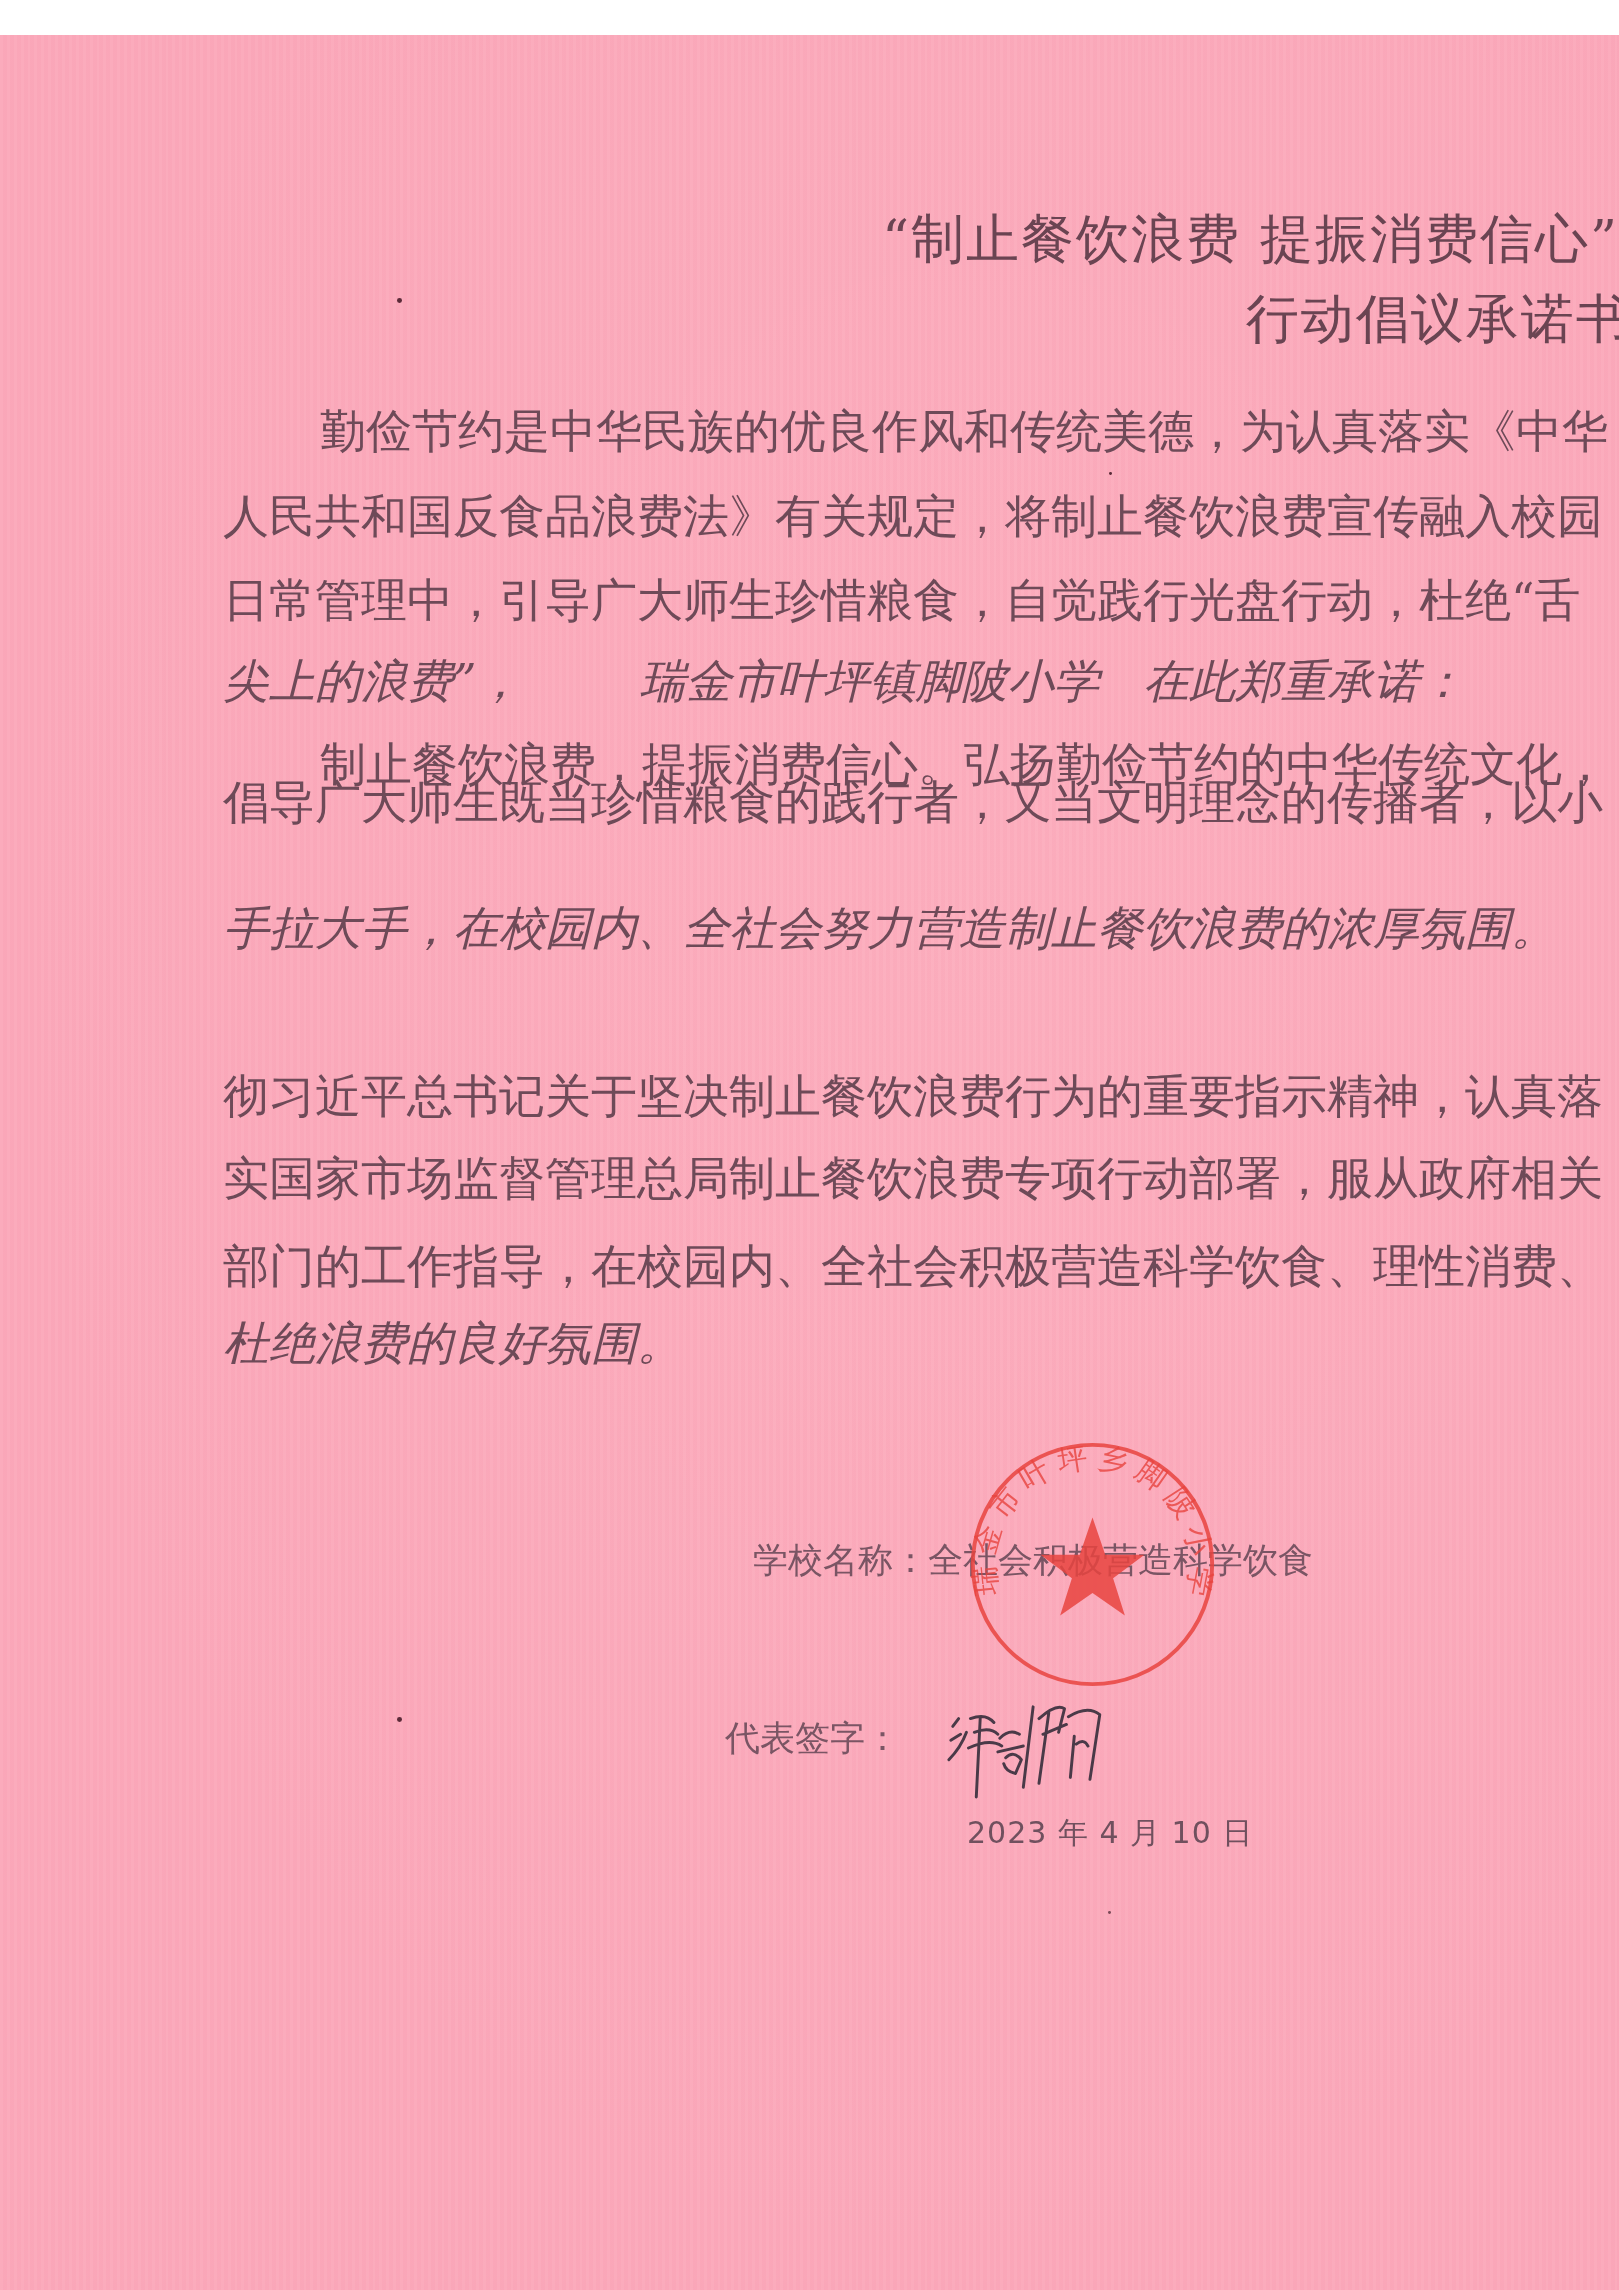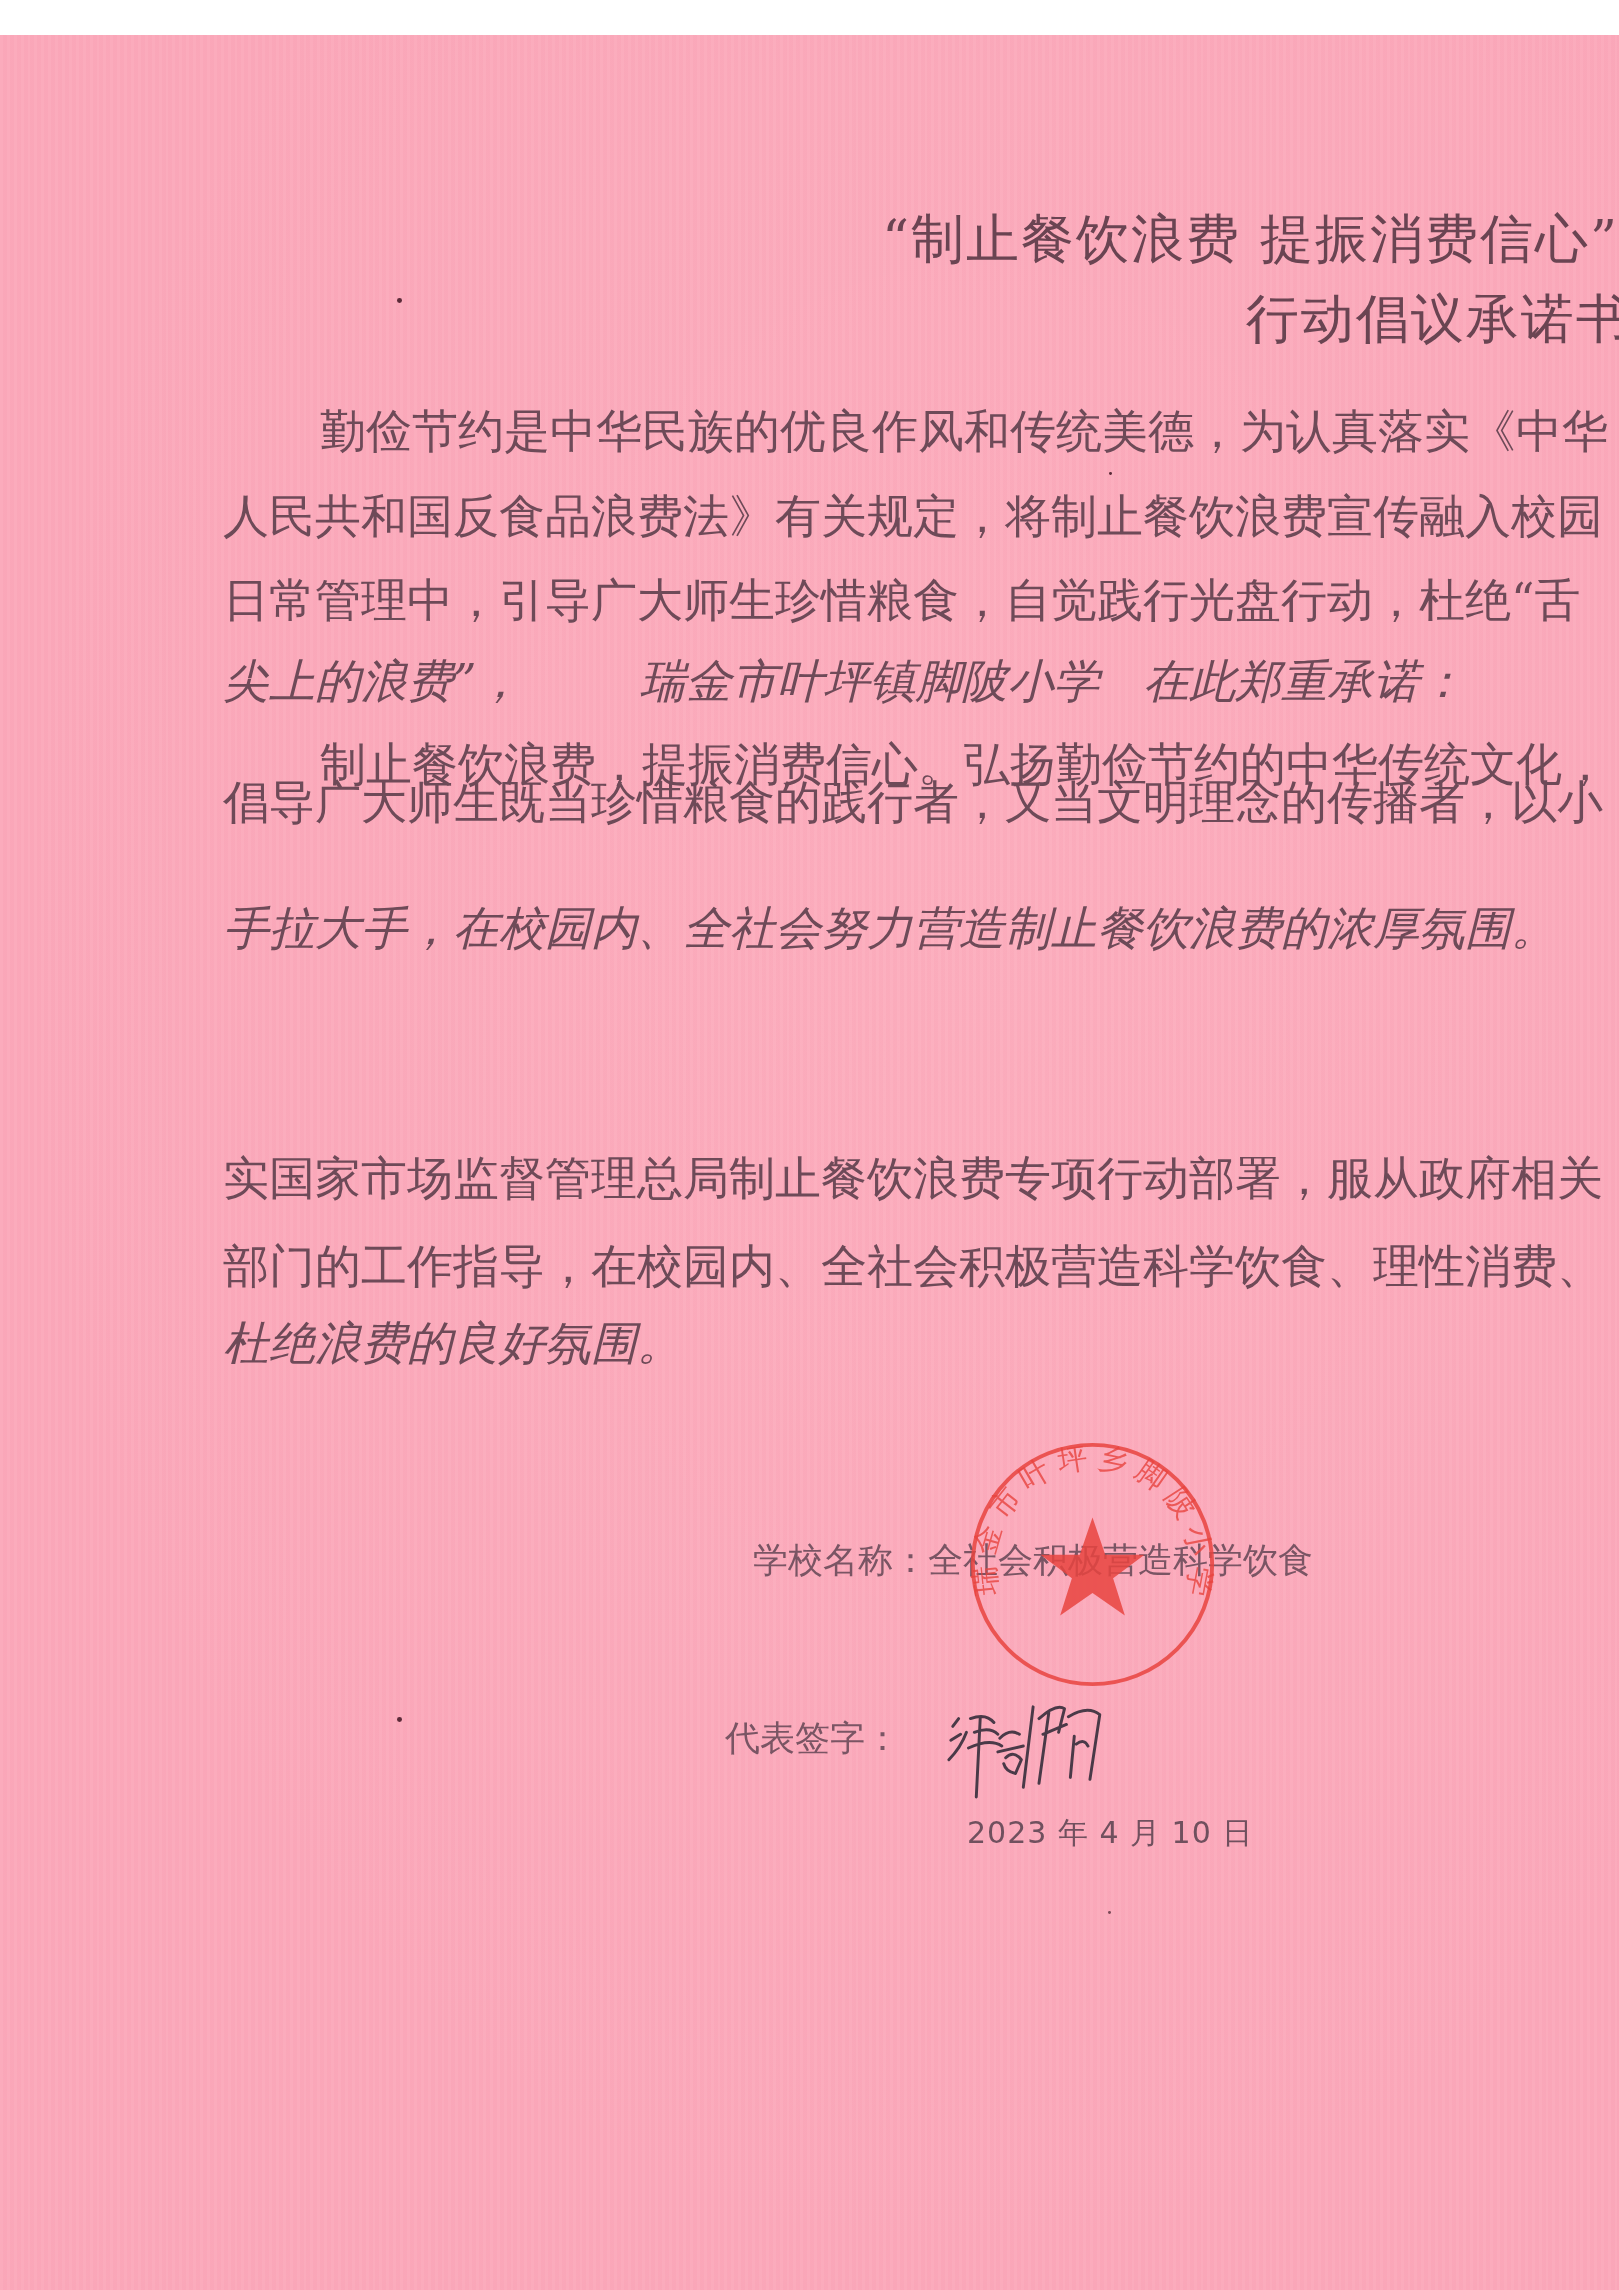--- a/index.html
+++ b/index.html
@@ -100,20 +100,21 @@
 
   <div class="line indent" style="top:373px;">勤俭节约是中华民族的优良作风和传统美德，为认真落实《中华</div>
   <div class="line" style="top:458px;">人民共和国反食品浪费法》有关规定，将制止餐饮浪费宣传融入校园</div>
   <div class="line" style="top:542px;">日常管理中，引导广大师生珍惜粮食，自觉践行光盘行动，杜绝“舌</div>
   <div class="line last" style="top:623px; white-space:pre;">尖上的浪费”，        瑞金市叶坪镇脚陂小学   在此郑重承诺：</div>
 
   <div class="line indent" style="top:706px; width:1041px;">制止餐饮浪费，提振消费信心。弘扬勤俭节约的中华传统文化，</div>
   <div class="line" style="top:744px;">倡导广大师生既当珍惜粮食的践行者，又当文明理念的传播者，以小</div>
   <div class="line last" style="top:870px;">手拉大手，在校园内、全社会努力营造制止餐饮浪费的浓厚氛围。</div>
 
+  <div class="line" style="top:1038px;">彻习近平总书记关于坚决制止餐饮浪费行为的重要指示精神，认真落</div>
   <div class="line" style="top:1120px;">实国家市场监督管理总局制止餐饮浪费专项行动部署，服从政府相关</div>
   <div class="line" style="top:1208px; width:1139px;">部门的工作指导，在校园内、全社会积极营造科学饮食、理性消费、</div>
   <div class="line last" style="top:1285px;">杜绝浪费的良好氛围。</div>
 
   <div class="sign-row" style="left:753px; top:1502px;">
     <span>学校名称：</span><span>全社会积极营造科学饮食</span>
   </div>
 
   <svg class="stamp" viewBox="0 0 260 260">
     <defs>

